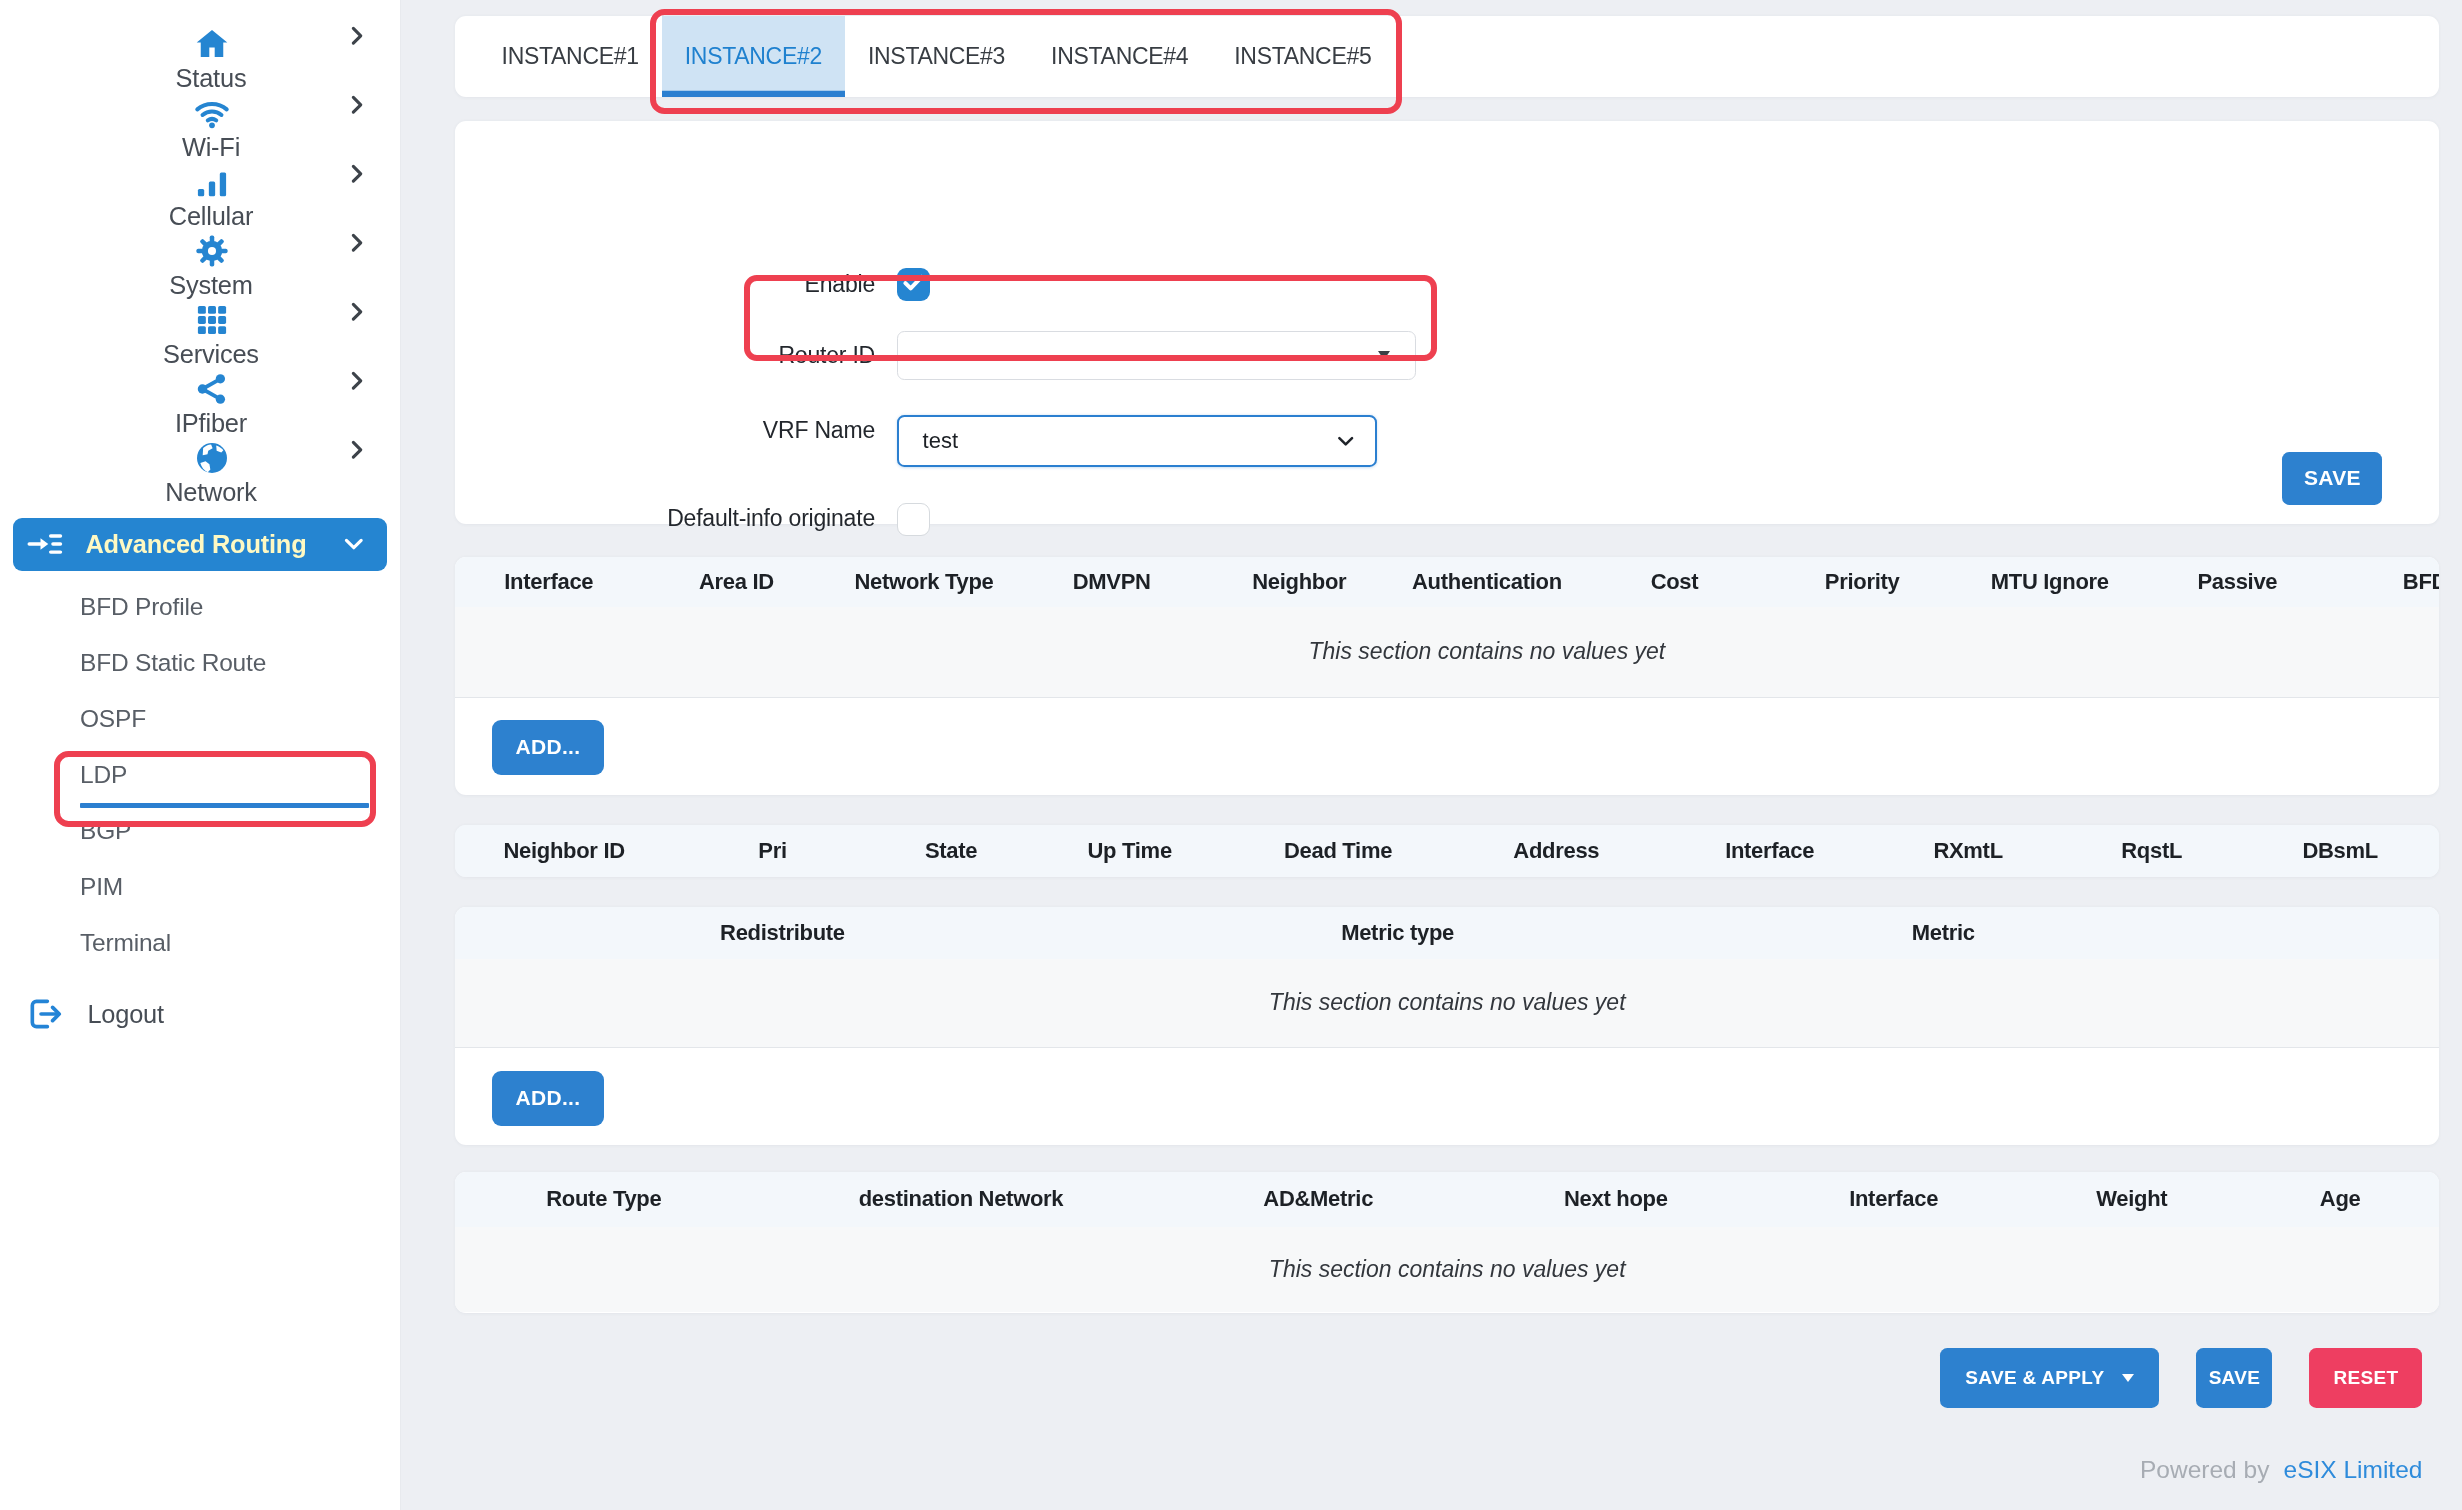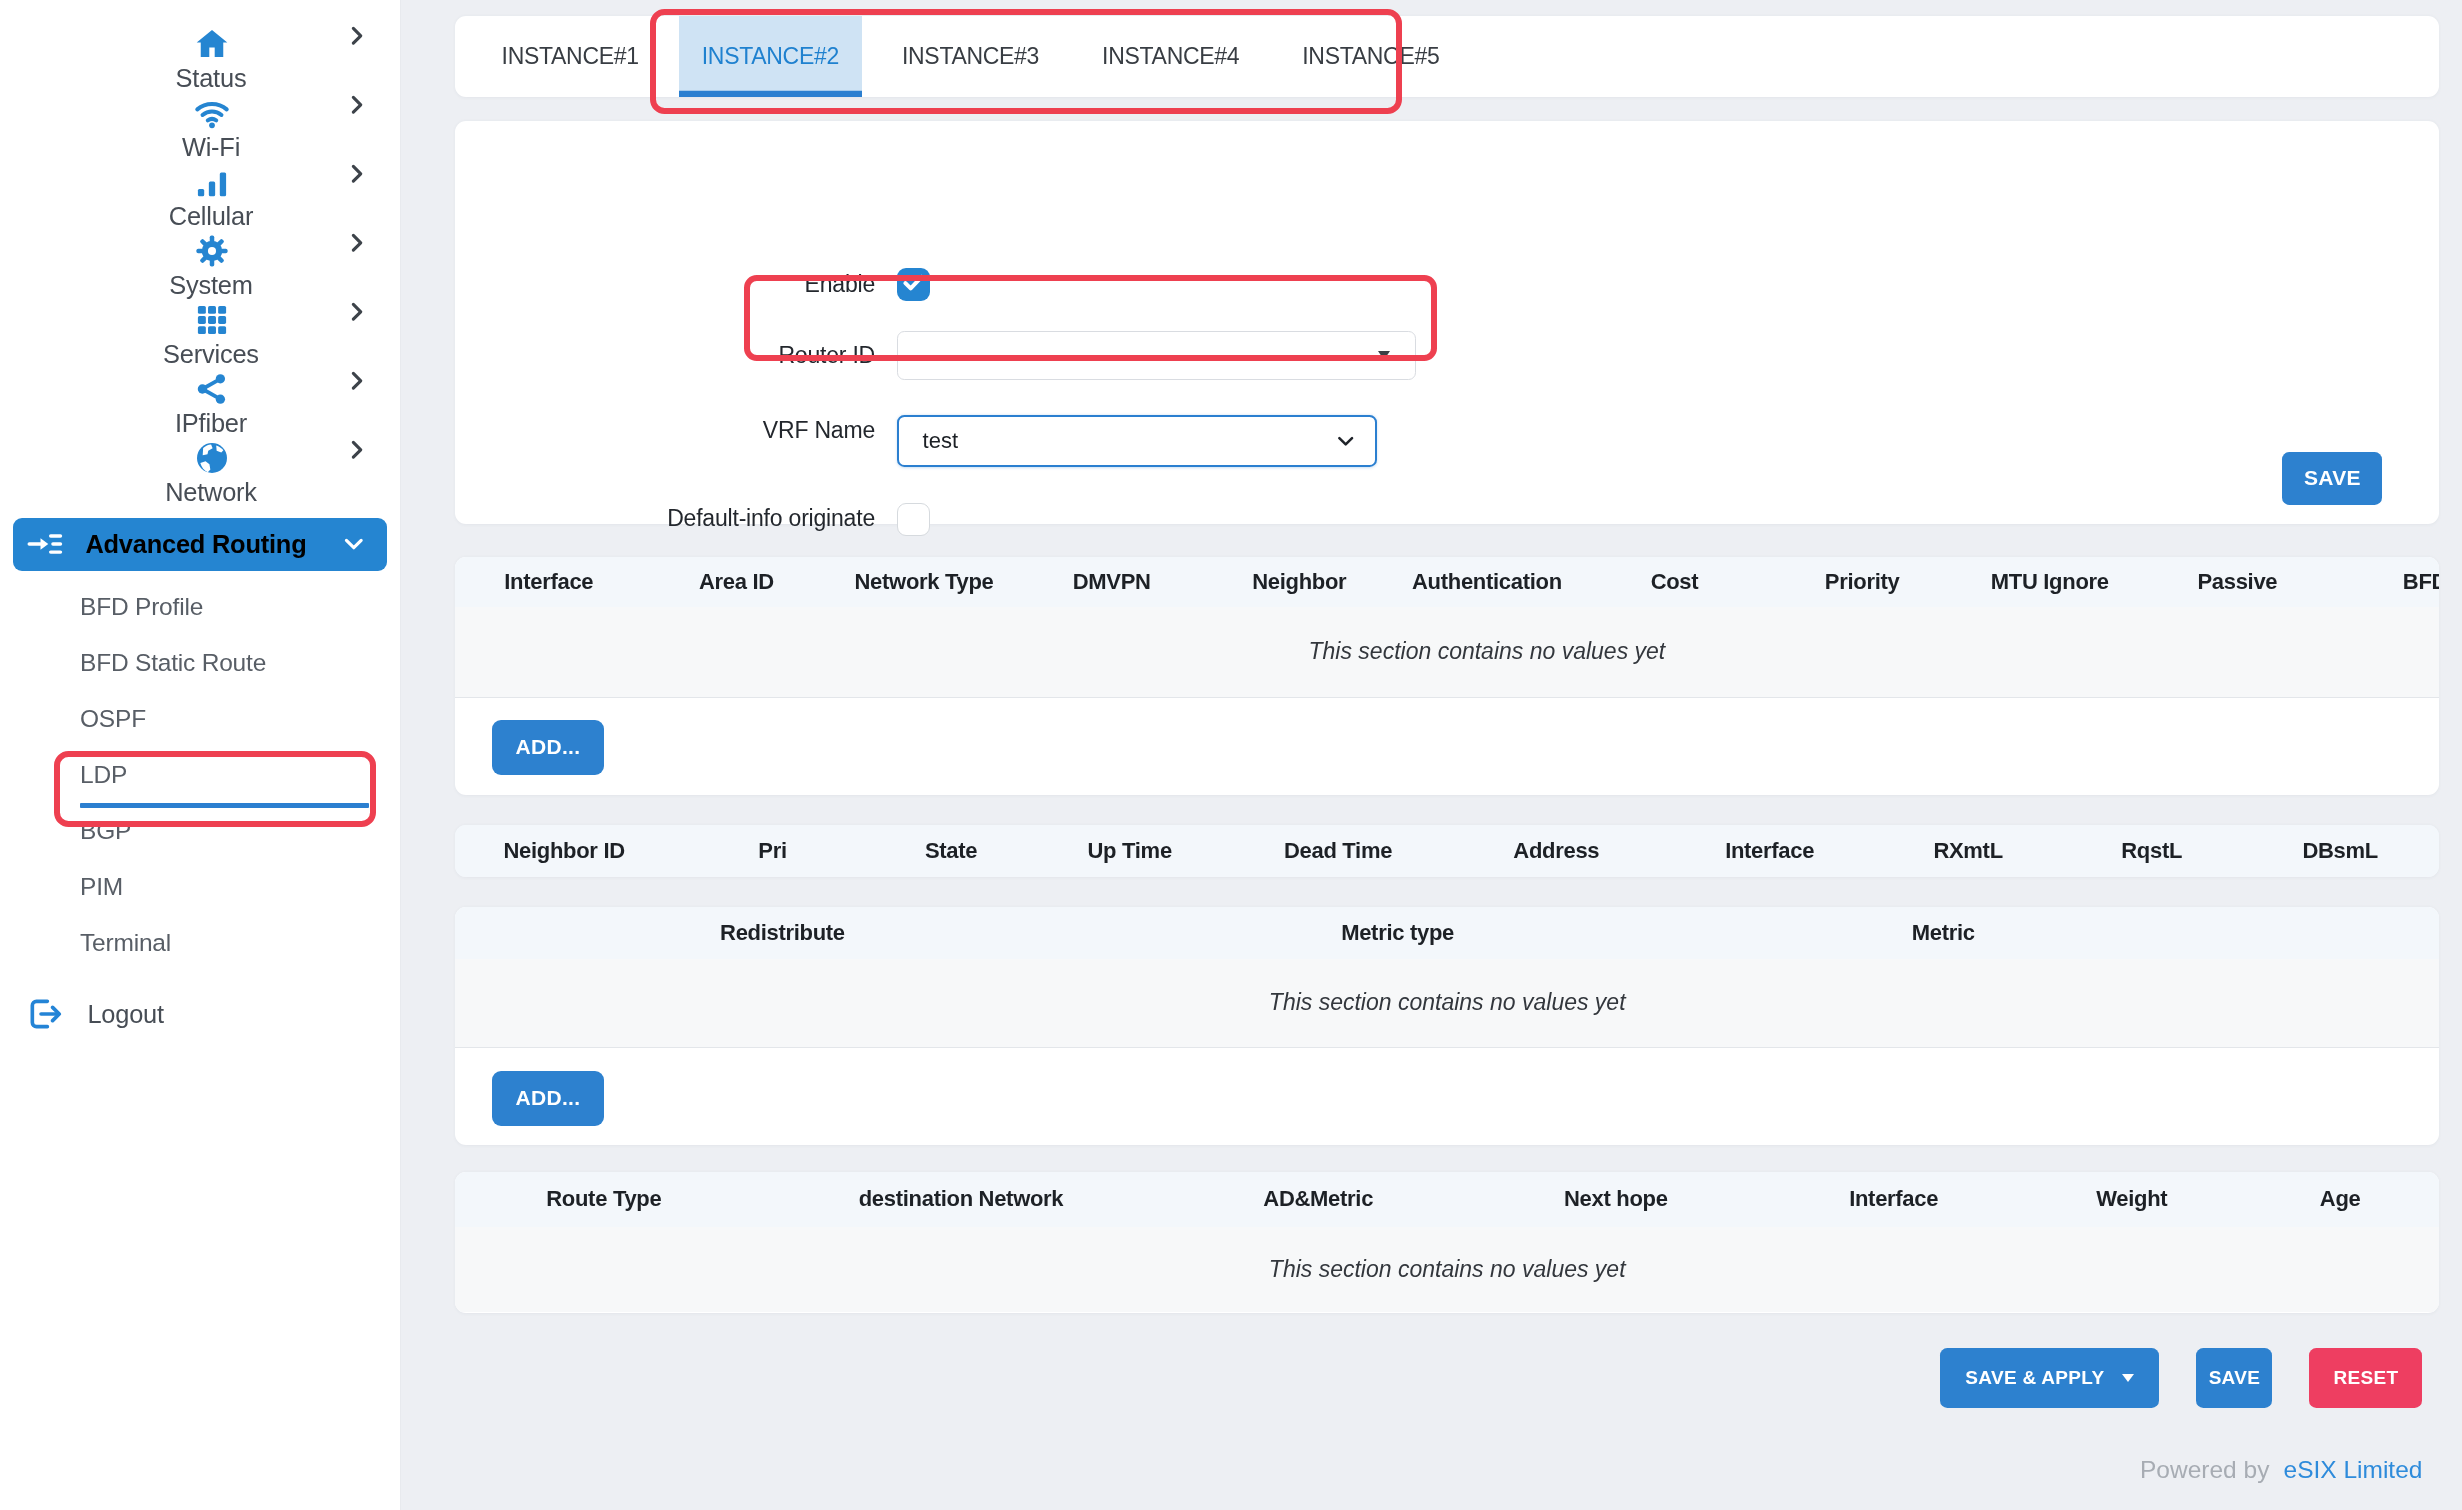--- a/index.html
+++ b/index.html
@@ -24,36 +24,36 @@
   }
   .nav-item{height:69px;display:flex;align-items:center;position:relative;cursor:pointer;flex-direction:column;}
   .nav-icon{width:40px;height:40px;margin-left:23.6px;display:flex;align-items:center;justify-content:center;color:var(--accent);flex:0 0 auto;}
   .nav-label{margin-left:22px;font-size:25.4px;color:#474d55;letter-spacing:-0.2px;}
   .chev{position:absolute;right:31px;width:23.6px;height:23.6px;display:flex;align-items:center;}
   .nav-pill{
     margin:11px 12.7px 0 12.7px;height:53px;border-radius:9px;
     background:var(--accent);display:flex;align-items:center;position:relative;cursor:pointer;
   }
   .nav-pill .nav-icon{margin-left:12.7px;color:#fff;}
-  .nav-pill .nav-label{color:#000000;font-weight:bold;margin-left:20px;}
+  .nav-pill .nav-label{color:#fef9c3;font-weight:bold;margin-left:20px;}
   .nav-pill .chev{right:22px;}
   .subnav{padding-top:8.2px;position:relative;}
   .sub-item{height:56px;line-height:56px;padding-left:80px;font-size:24.5px;color:#585e66;cursor:pointer;letter-spacing:-0.2px;}
   .logout-item{margin-top:12.7px;height:62px;display:flex;align-items:center;cursor:pointer;}
   .logout-item .nav-icon{margin-left:25.4px;color:#2484d6;}
   .sidebar-annotation{
     position:absolute;left:54px;top:751px;width:322px;height:76px;
     border:6.3px solid var(--annotation-red);border-radius:14.5px;pointer-events:none;z-index:3;
   }
   .ospf-underline{position:absolute;left:80px;top:803px;width:289px;height:5.4px;background:var(--accent-dark);border-radius:0.9px;}
   
   .main{position:absolute;left:401px;top:0;width:2062px;height:1510px;padding:0 23.6px 0 54px;}
   .card{background:#ffffff;border-radius:11px;box-shadow:0 0.9px 3.6px rgba(40,50,70,0.05);}
   
-  .card-tabs{margin-top:16.3px;height:81px;display:flex;padding-left:23.6px;position:relative;gap:17px;}
+  .card-tabs{margin-top:16.3px;height:81px;display:flex;padding-left:23.6px;position:relative;}
   .tab{display:flex;align-items:center;padding:0 23px;font-size:23px;color:#383d43;letter-spacing:-0.3px;height:100%;cursor:pointer;white-space:nowrap;}
   .tab.active{background:var(--tab-active-bg);color:#1f81cf;box-shadow:inset 0 -6.3px 0 var(--accent-dark);}
   .tabs-annotation{
     position:absolute;left:195px;top:-7.3px;width:752px;height:105px;
     border:6.3px solid var(--annotation-red);border-radius:14.5px;pointer-events:none;z-index:3;
   }
   
   .card-form{margin-top:23.6px;height:403px;position:relative;}
   .form-label{position:absolute;left:0;width:420px;text-align:right;font-size:23px;color:#23272d;letter-spacing:-0.2px;}
   .checkbox{position:absolute;left:442px;width:33px;height:33px;border-radius:9px;cursor:pointer;}

